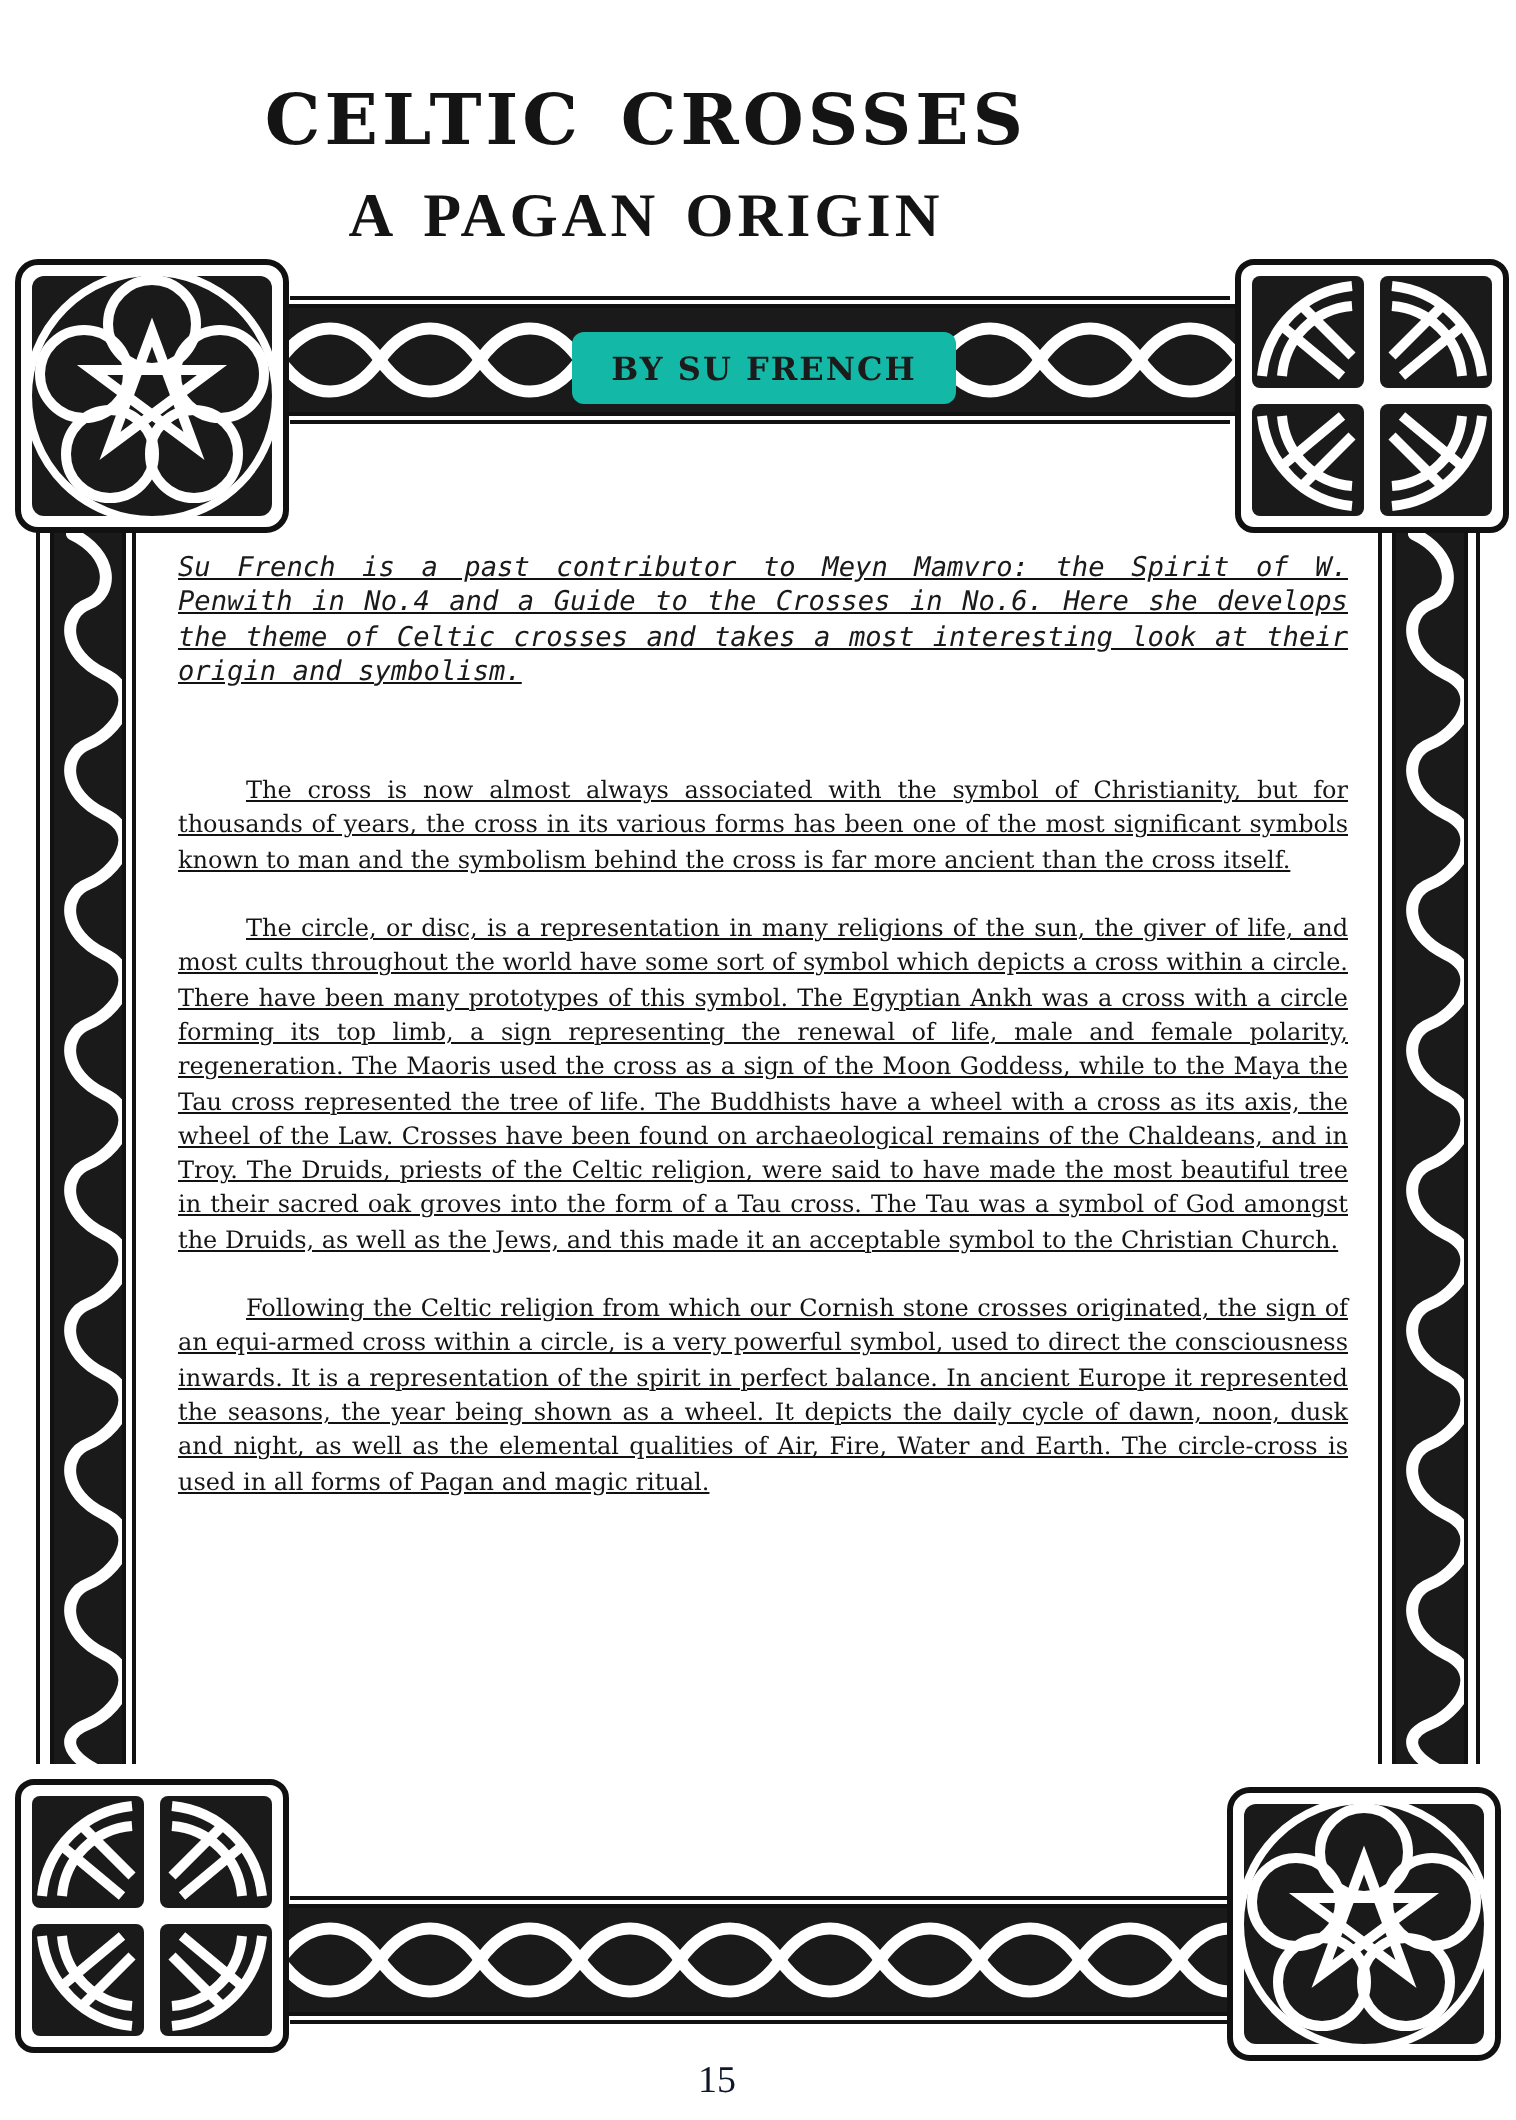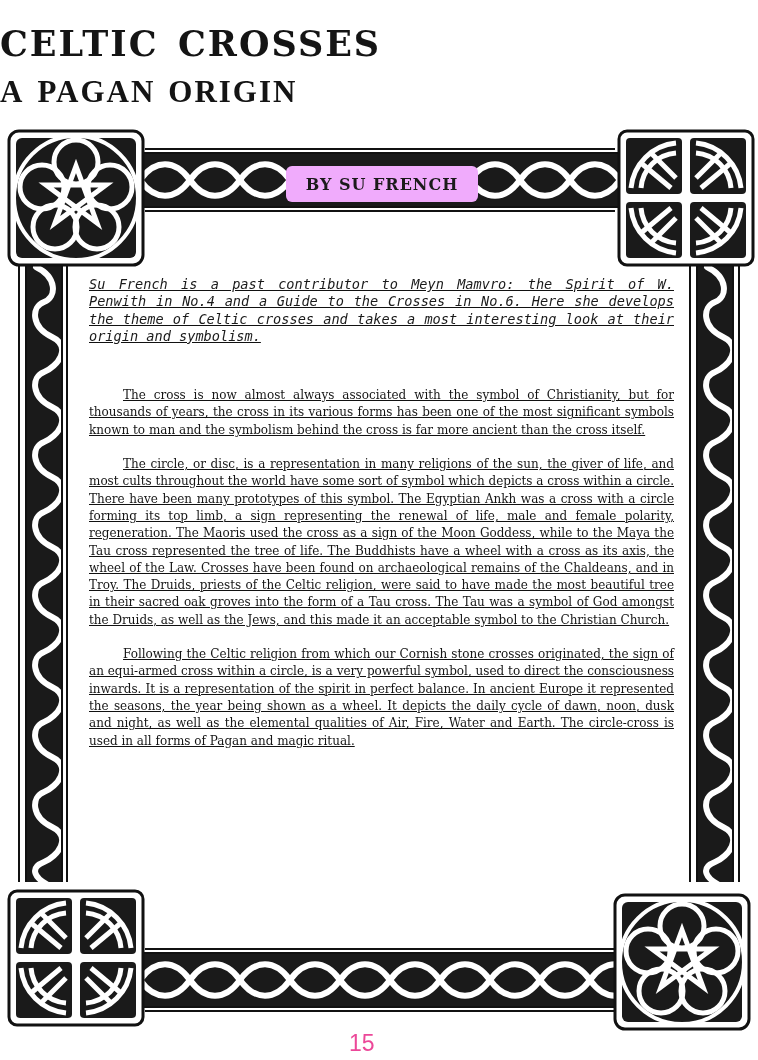--- a/index.html
+++ b/index.html
@@ -1,18 +1,18 @@
 <!DOCTYPE html>
 <html><head>
 <meta charset="utf-8">
 <style>
   html, body { margin: 0; padding: 0; background: #ffffff; }
   body { width: 758px; height: 1060px; position: relative; overflow: hidden; font-family: "DejaVu Serif", serif; color: #111; }
 
-  .title-wrap { position: absolute; left: 0; top: 0; width: 646px; }
+  .title-wrap { position: absolute; left: 0; top: 16px; width: 646px; text-align: center; }
   .title-line { font-family: "DejaVu Serif", serif; font-weight: bold; color: #141414; letter-spacing: 2px; line-height: 1; text-transform: lowercase; }
   .title-line.l1 { font-size: 50px; margin-top: 14px; font-variant: small-caps; }
   .title-line.l2 { font-size: 44px; margin-top: 2px; font-variant: small-caps; font-family: Liberation Serif, serif; }
 
   
   .band { position: absolute; height: 52px; background: #1a1a1a; border-top: 2px solid #111; border-bottom: 2px solid #111; box-shadow: 0 -7px 0 -5px #fff, 0 -9px 0 -5px #111, 0 7px 0 -5px #fff, 0 9px 0 -5px #111; overflow: hidden; }
   .band svg { display: block; }
   .band.top { left: 140px; top: 152px; width: 480px; }
   .band.bottom { left: 140px; top: 952px; width: 480px; }
 
@@ -21,28 +21,28 @@
   .vband.left { left: 25px; top: 262px; height: 620px; }
   .vband.right { left: 696px; top: 262px; height: 620px; }
   .vrail { position: absolute; width: 2px; background: #111; }
 
   .corner { position: absolute; width: 140px; height: 140px; }
   .corner.tl { left: 6px; top: 128px; }
   .corner.tr { left: 616px; top: 128px; }
   .corner.bl { left: 6px; top: 888px; }
   .corner.br { left: 612px; top: 892px; }
 
-  .byline-box { position: absolute; left: 286px; top: 166px; width: 192px; height: 36px; background: #f0abfc; border-radius: 6px; display: flex; align-items: center; justify-content: center; }
+  .byline-box { position: absolute; left: 286px; top: 166px; width: 192px; height: 36px; background: #14b8a6; border-radius: 6px; display: flex; align-items: center; justify-content: center; }
   .byline { font-family: "DejaVu Serif", serif; font-weight: bold; font-size: 16px; letter-spacing: 1px; color: #1b1b1b; }
 
   .content { position: absolute; left: 89px; top: 276px; width: 585px; text-decoration: underline; }
   .intro { font-family: "DejaVu Sans Mono", monospace; font-style: italic; font-size: 13.6px; line-height: 17.3px; color: #1a1a1a; margin: 0 0 42px 0; text-align: justify; }
   .para { font-family: "DejaVu Serif", serif; font-size: 12px; line-height: 17.3px; color: #151515; text-align: justify; text-indent: 34px; margin: 0 0 17px 0; }
 
-  .page-number { position: absolute; left: 349px; top: 1030px; font-family: Liberation Sans, sans-serif; font-size: 23px; color: #ec4899; }
+  .page-number { position: absolute; left: 349px; top: 1030px; font-family: Liberation Serif, serif; font-size: 19px; color: #0f172a; }
 </style>
 </head>
 <body>
 
 <div class="title-wrap">
   <div class="title-line l1">Celtic Crosses</div>
   <div class="title-line l2">A Pagan Origin</div>
 </div>
 
 <div class="band top">

